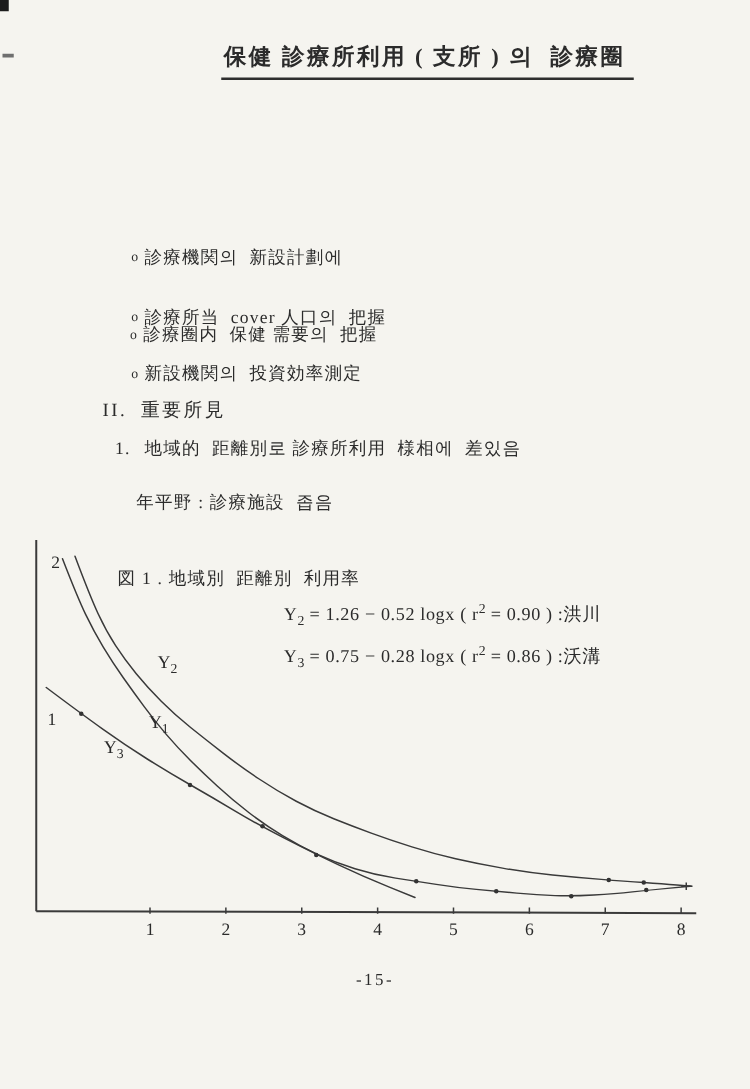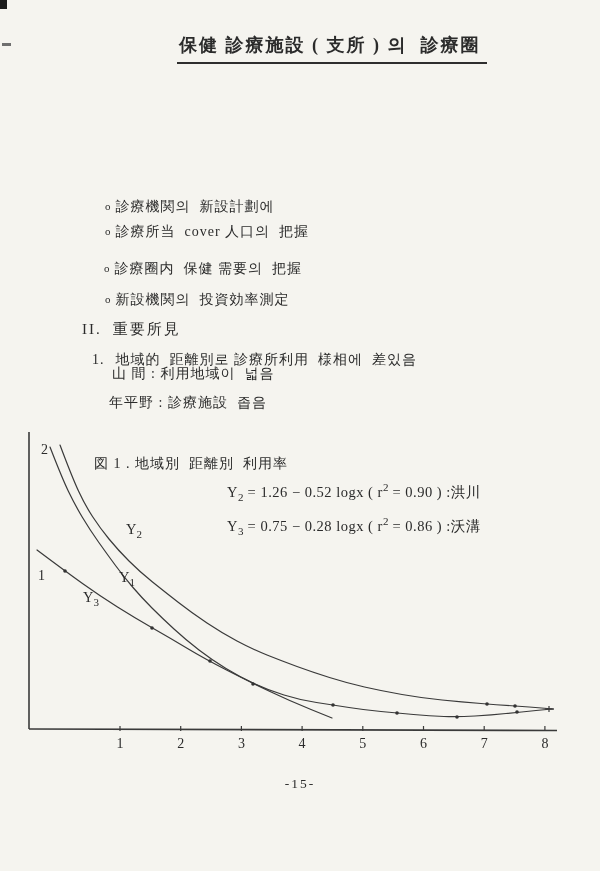--- a/index.html
+++ b/index.html
@@ -29,45 +29,44 @@
   .artifact-dash{position:absolute;left:2px;top:43px;width:9px;height:3px;background:#6f6f6f;}
 </style>
 </head>
 <body>
 
 <div class="page">
 
   <div class="artifact-corner"></div>
   <div class="artifact-dash"></div>
 
-  <h1 class="title">保健 診療施設 ( 支所 ) 의  診療圈</h1>
+  <h1 class="title">保健 診療所利用 ( 支所 ) 의  診療圈</h1>
 
 
   <div class="line" style="left:87px;top:183px;">
     <span class="bullet-marker">o</span><span>診療機関의  新設計劃에</span>
   </div>
-  <div class="line" style="left:87px;top:208px;text-align:right;">
+  <div class="line" style="left:87px;top:231px;text-align:right;">
     <span class="bullet-marker">o</span><span>診療所当  cover 人口의  把握</span>
   </div>
   <div class="line" style="left:86px;top:245px;">
     <span class="bullet-marker">o</span><span>診療圈内  保健 需要의  把握</span>
   </div>
   <div class="line" style="left:87px;top:276px;">
     <span class="bullet-marker">o</span><span>新設機関의  投資効率測定</span>
   </div>
 
   <div class="line heading" style="left:59px;top:304px;">
     <span class="num">II.</span><span>重要所見</span>
   </div>
 
   <div class="line" style="left:74px;top:336px;text-align:right;">
     <span class="num">1.</span><span>地域的  距離別로 診療所利用  様相에  差있음</span>
   </div>
 
-  <div class="line" style="left:112px;top:366px;">山 間 : 利用地域이  넓음</div>
   <div class="line" style="left:109px;top:395px;">年平野 : 診療施設  좁음</div>
 
   <div class="line caption" style="left:94px;top:424px;margin-top:32px;">図 1 . 地域別  距離別  利用率</div>
 
   <svg id="chart-svg" class="chart-svg" width="600" height="360" viewBox="0 0 600 360">
       <line x1="29" y1="2" x2="29" y2="299" stroke="#3a3a3a" stroke-width="1.6"></line>
       <line x1="29" y1="299" x2="557" y2="300.5" stroke="#3a3a3a" stroke-width="1.6"></line>
       <line x1="120" y1="296" x2="120" y2="301" stroke="#3a3a3a" stroke-width="1.2"></line>
       <text x="120" y="318" text-anchor="middle" font-size="14" font-family="&quot;Liberation Serif&quot;,&quot;DejaVu Serif&quot;,serif" fill="#2b2b2b">1</text>
       <line x1="180.7" y1="296" x2="180.7" y2="301" stroke="#3a3a3a" stroke-width="1.2"></line>

